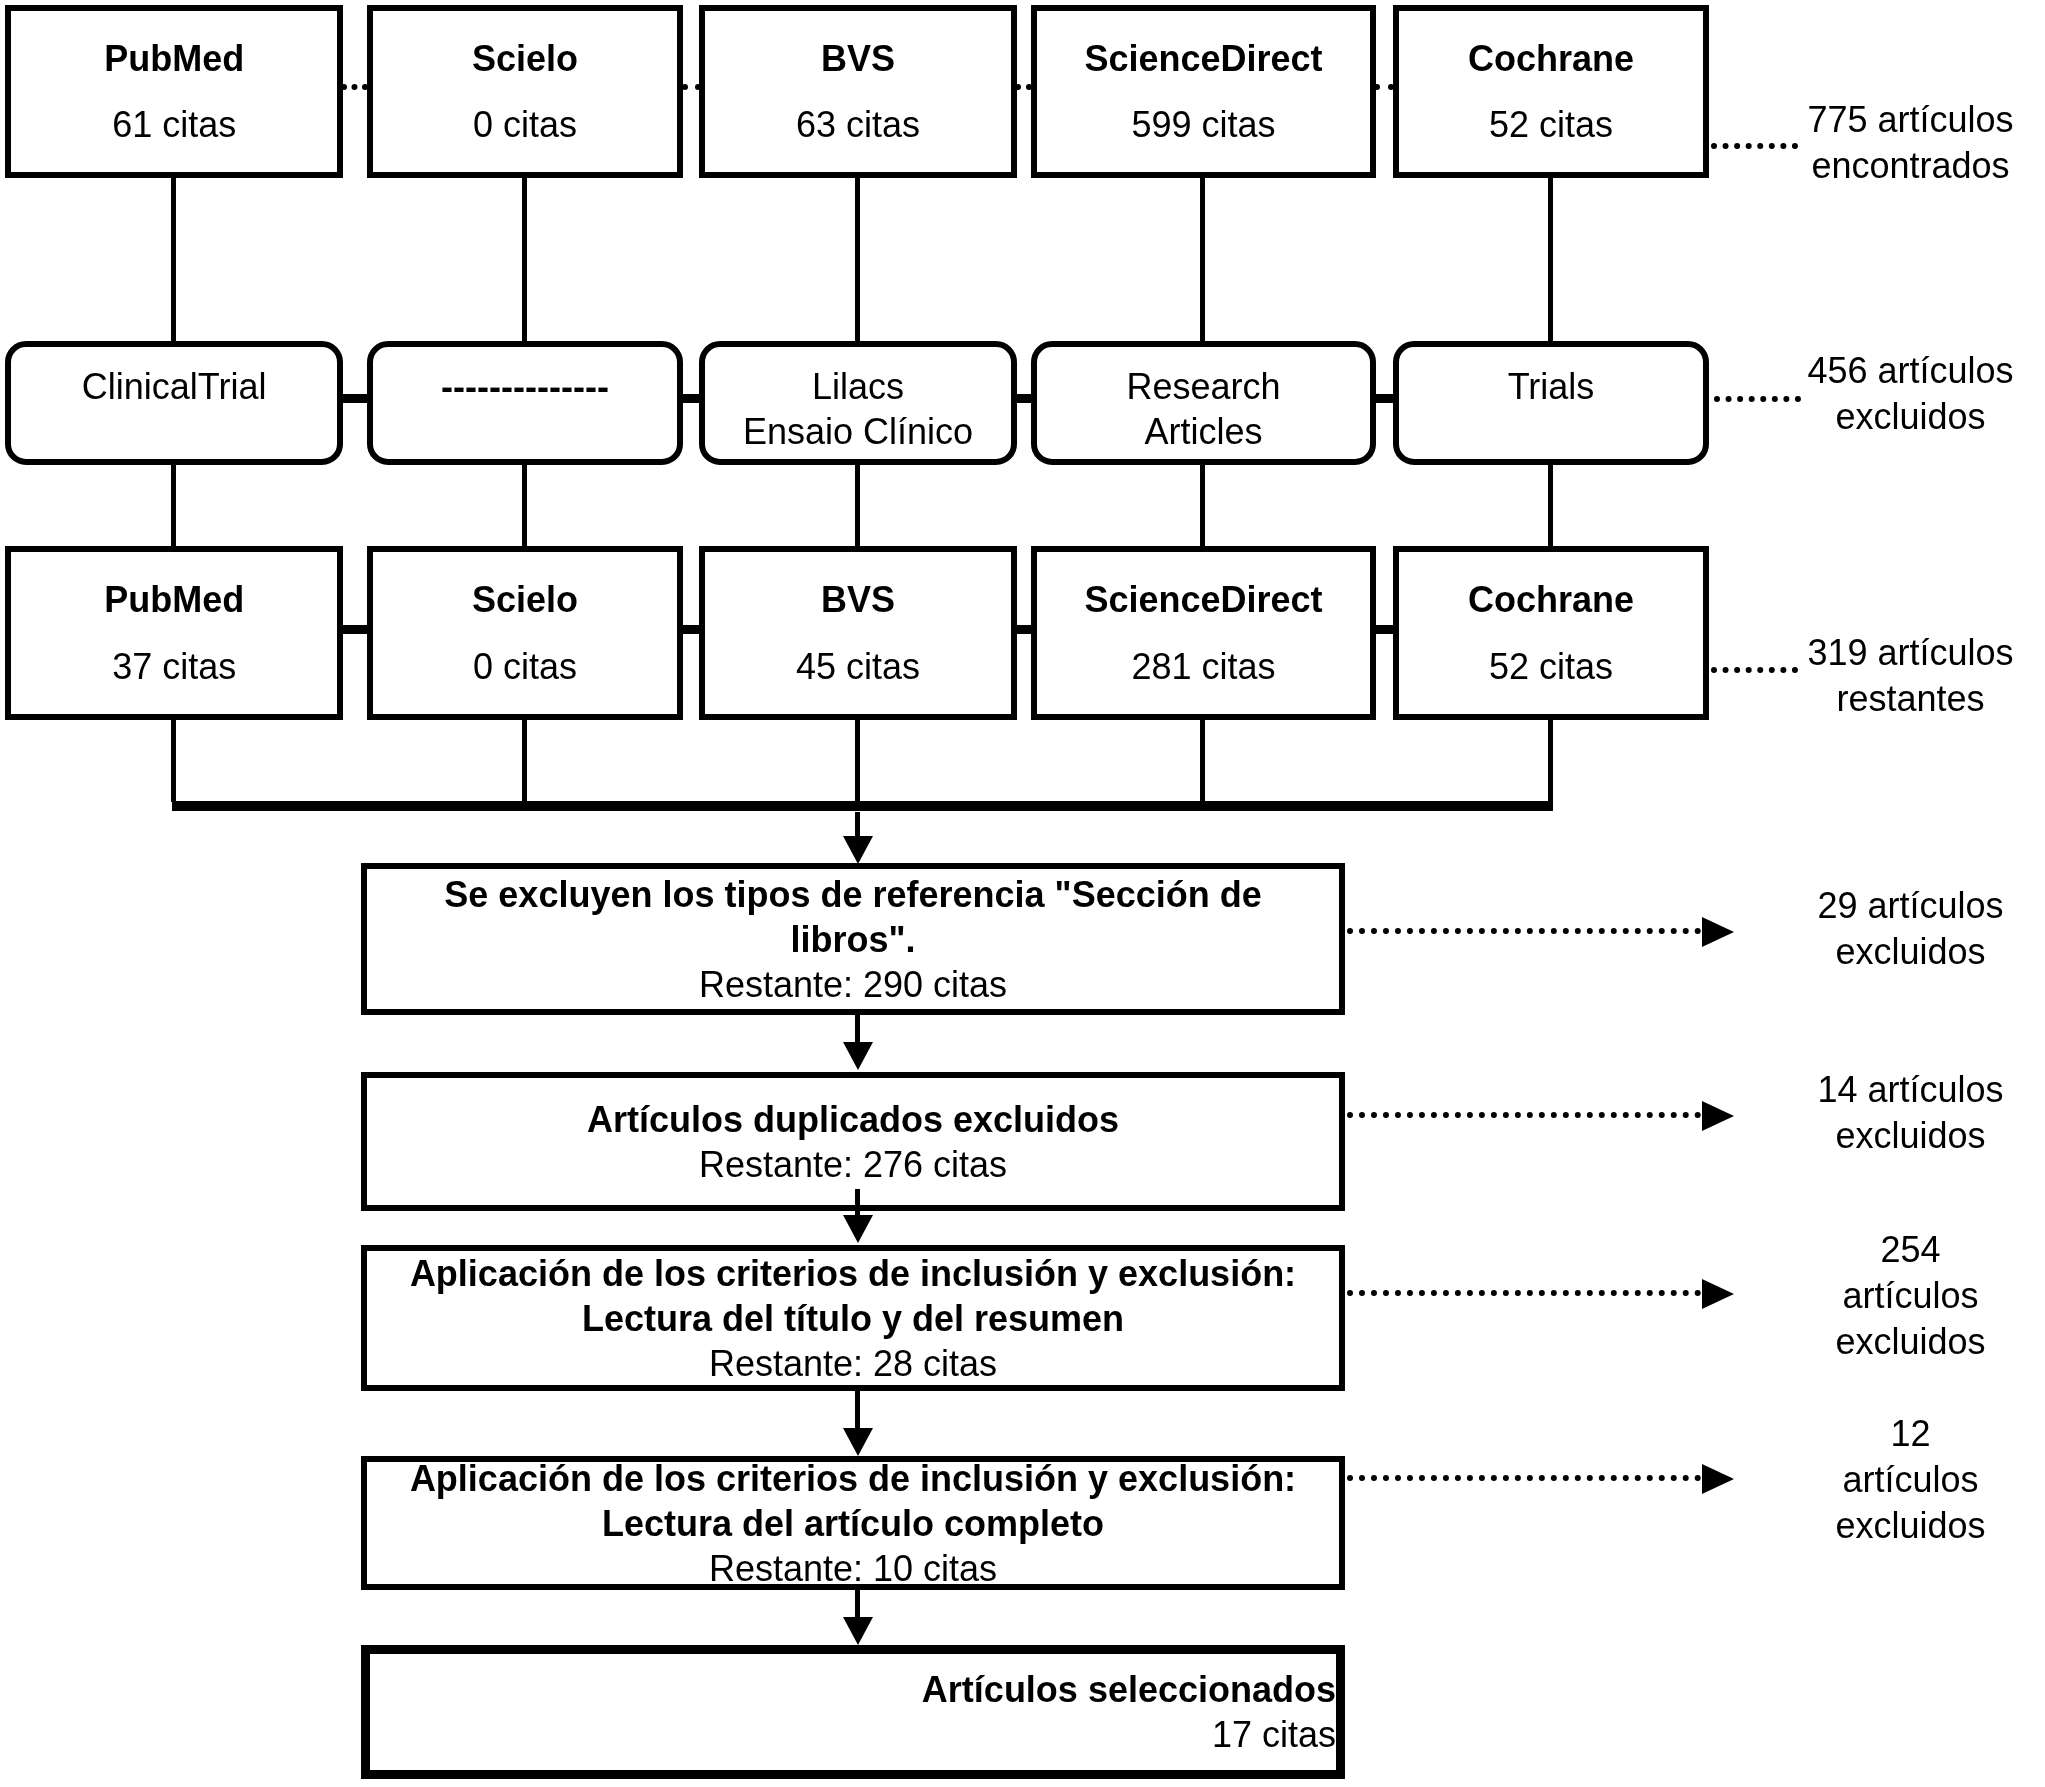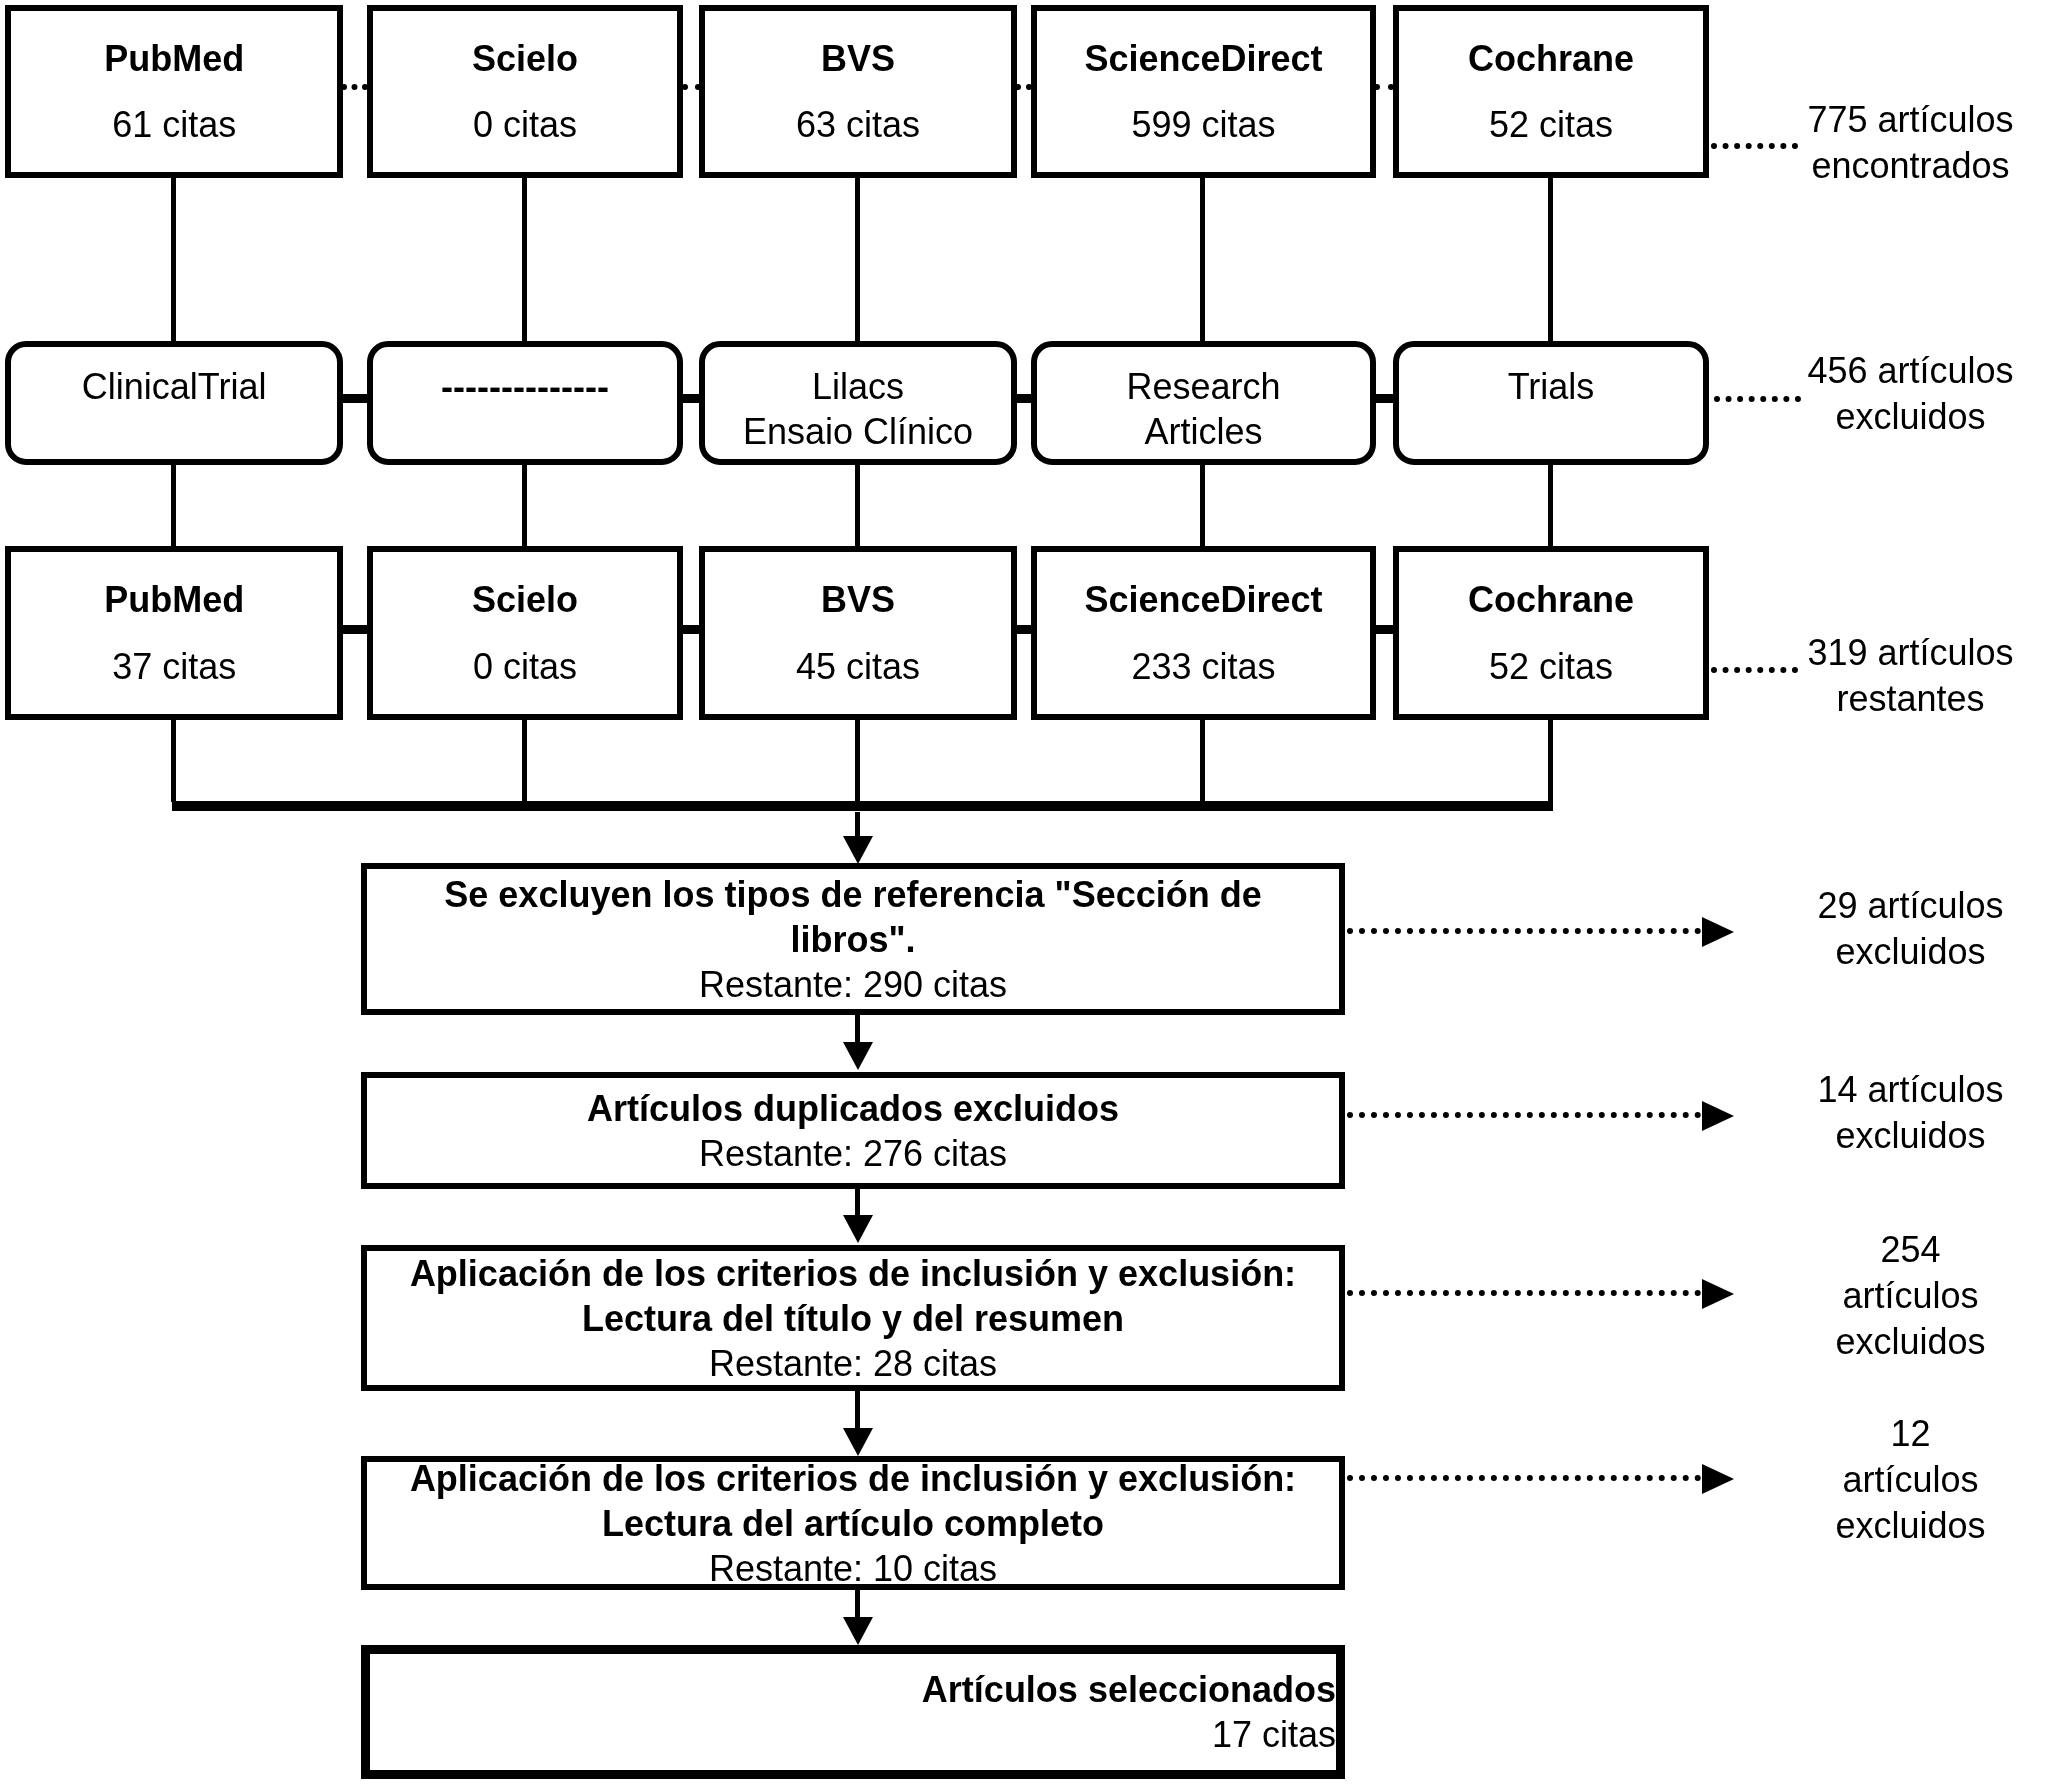--- a/index.html
+++ b/index.html
@@ -106,21 +106,21 @@
   <div class="box srcbox" style="left:367px;top:546px;width:316px;height:174px;">
     <div class="t b">Scielo</div>
     <div class="t">0 citas</div>
   </div>
   <div class="box srcbox" style="left:699px;top:546px;width:318px;height:174px;">
     <div class="t b">BVS</div>
     <div class="t">45 citas</div>
   </div>
   <div class="box srcbox" style="left:1031px;top:546px;width:345px;height:174px;">
     <div class="t b">ScienceDirect</div>
-    <div class="t">233 citas</div>
+    <div class="t">281 citas</div>
   </div>
   <div class="box srcbox" style="left:1393px;top:546px;width:316px;height:174px;">
     <div class="t b">Cochrane</div>
     <div class="t">52 citas</div>
   </div>
 
   <div class="hsolid" style="left:340px;top:625px;width:30px;"></div>
   <div class="hsolid" style="left:680px;top:625px;width:21px;"></div>
   <div class="hsolid" style="left:1014px;top:625px;width:19.3px;"></div>
   <div class="hsolid" style="left:1373px;top:625px;width:22.5px;"></div>
@@ -145,21 +145,21 @@
     <div class="t">Restante: 290 citas</div>
   </div>
   <div class="hdot" style="left:1347px;top:928px;width:354px;"></div>
   <div class="headright" style="left:1702px;top:917px;"></div>
   <div class="lbl" style="left:1772px;top:883px;">29 artículos
 excluidos</div>
 
   <div class="vline" style="left:855px;top:1015px;height:28px;"></div>
   <div class="headdown" style="left:843px;top:1042px;"></div>
 
-  <div class="box stepbox" style="top:1072px;height:117px;">
+  <div class="box stepbox" style="top:1072px;height:139px;">
     <div class="t b">Artículos duplicados excluidos</div>
     <div class="t">Restante: 276 citas</div>
   </div>
   <div class="hdot" style="left:1347px;top:1112px;width:354px;"></div>
   <div class="headright" style="left:1702px;top:1101px;"></div>
   <div class="lbl" style="left:1772px;top:1067px;">14 artículos
 excluidos</div>
 
   <div class="vline" style="left:855px;top:1189px;height:27px;"></div>
   <div class="headdown" style="left:843px;top:1215px;"></div>

